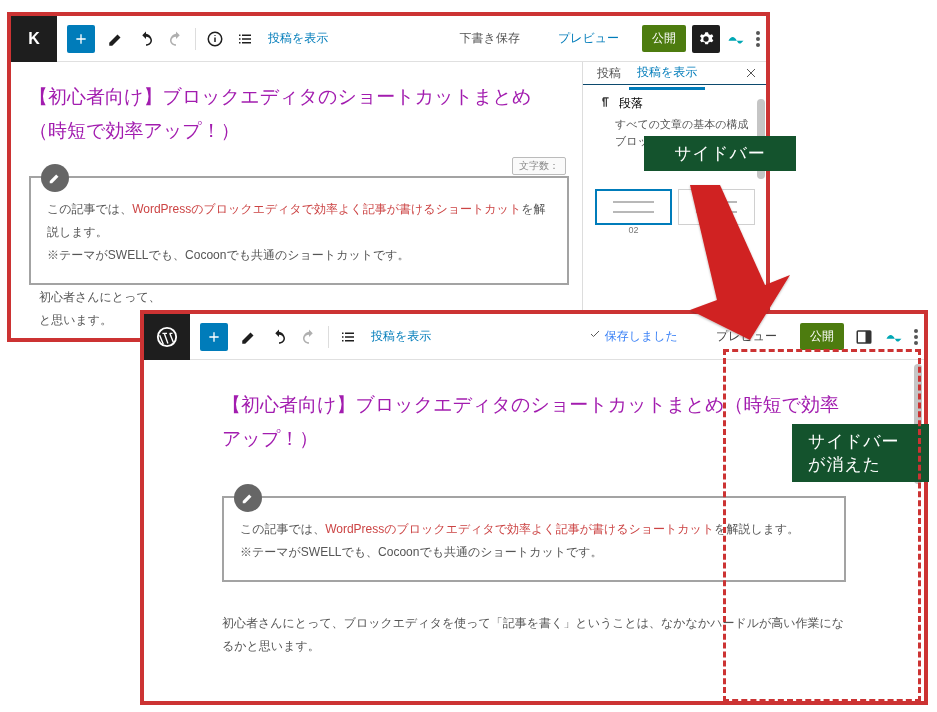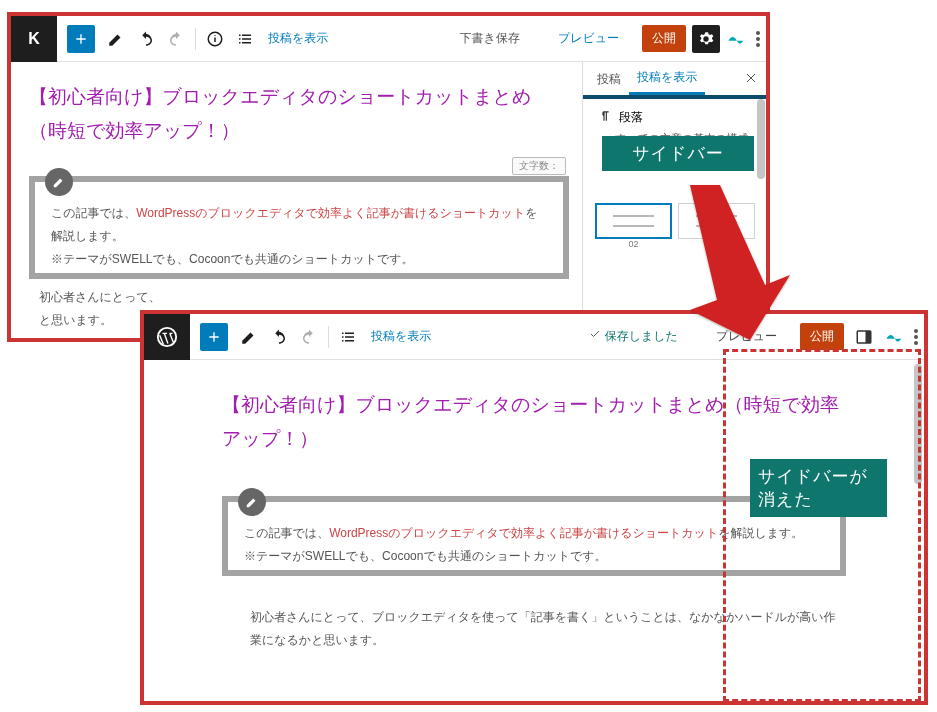--- a/index.html
+++ b/index.html
@@ -14,61 +14,61 @@
   
   .toolbar { display:flex; align-items:center; height:46px; background:#fff; border-bottom:1px solid #e0e0e0; font-size:13px; color:#3a3a3a; }
   .wp-logo { width:46px; height:46px; background:#1e1e1e; color:#fff; display:flex; align-items:center; justify-content:center; font-weight:700; font-size:16px; }
   .tool-add { width:28px; height:28px; background:#007cba; color:#fff; display:flex; align-items:center; justify-content:center; margin:0 6px 0 10px; border-radius:2px; }
   .tool-ic { width:26px; height:26px; display:flex; align-items:center; justify-content:center; color:#1e1e1e; margin:0 2px; }
   .tool-sep { width:1px; height:22px; background:#ddd; margin:0 4px; }
   .tool-link { color:#007cba; font-size:12px; margin-left:8px; }
   .tool-spacer { flex:1; }
   .txt-btn { margin:0 19px; font-size:12px; color:#555; }
   .txt-btn.blue { color:#007cba; }
-  .txt-btn.saved { color:#0f766e; display:flex; align-items:flex-start; gap:4px;}
-  .btn-publish { background:#c2410c; color:#fff; font-size:12px; padding:5px 10px; border-radius:2px; margin:0 4px; }
+  .txt-btn.saved { color:#3b82f6; display:flex; align-items:flex-start; gap:4px;}
+  .btn-publish { background:#4d7c0f; color:#fff; font-size:12px; padding:5px 10px; border-radius:2px; margin:0 4px; }
   .icon-square { width:28px; height:28px; display:flex; align-items:center; justify-content:center; margin:0 2px;}
   .icon-square.gear { background:#1e1e1e; color:#fff; border-radius:2px;}
   .swell { color:#00a7b4; margin:0 4px; }
   .more-v { padding:0 6px; color:#555; }
 
   
   .editor { position:relative; padding:18px 18px 10px 18px; height:calc(100% - 46px); overflow:hidden; }
   .title { font-size:19px; font-weight:400; line-height:1.8; color:#a21caf; margin-bottom:10px; }
   .char-count { position:absolute; font-size:10px; color:#888; border:1px solid #bbb; padding:1px 6px; background:#fafafa; border-radius:2px;}
   .char-count.top-cc { right:200px; top:95px;}
-  .note-box { position:relative; border:6px solid #a3a3a3; padding:20px 16px 2px 16px; font-size:12px; color:#555; line-height:1.9; margin-top:28px;}
+  .note-box { position:relative; border:2px solid #a3a3a3; padding:20px 16px 16px 16px; font-size:12px; color:#555; line-height:1.9; margin-top:28px;}
   .note-box .pin { position:absolute; left:10px; top:-14px; width:28px; height:28px; background:#666; border-radius:50%; display:flex; align-items:center; justify-content:center; color:#fff; }
   .note-box .red { color:#cc4444; }
 
   .bottom-editor { padding:28px 78px 0 78px; }
   .bottom-editor .title { font-size:19px; }
   .bottom-editor .note-box { margin-top:40px; }
-  .bottom-editor .tail-para { font-size:12px; color:#555; line-height:1.9; margin-top:30px;margin-left:28px; }
+  .bottom-editor .tail-para { font-size:12px; color:#555; line-height:1.9; margin-top:30px; }
   .frag { position:absolute; left:28px; bottom:6px; font-size:12px; color:#555; line-height:1.9; }
 
   
   .sidebar { position:absolute; top:-1px; right:-1px; width:185px; height:calc(100% + 2px); background:#fff; border-left:1px solid #ddd; display:flex; flex-direction:column; }
-  .sb-tabs { display:flex; align-items:center; border-bottom:4px solid #0c4a6e; padding:0 6px; height:38px; font-size:12px;}
+  .sb-tabs { display:flex; align-items:center; border-bottom:1px solid #0c4a6e; padding:0 6px; height:24px; font-size:12px;}
   .sb-tab { padding:8px 8px 6px 8px; color:#555; }
   .sb-tab.active { color:#007cba; border-bottom:3px solid #007cba; }
   .sb-close { margin-left:auto; padding:4px; color:#555; }
   .sb-block { padding:10px 14px 4px 14px; font-size:12px; }
   .sb-block-head { display:flex; align-items:flex-start; gap:8px; margin-bottom:4px;}
   .sb-para { font-size:11px; color:#555; padding-left:18px; line-height:1.5;}
   .sb-styles { padding:8px 12px; display:grid; grid-template-columns:1fr 1fr; gap:6px; }
   .sty { border:1px solid #d0d0d0; height:36px; position:relative; display:flex; align-items:center; justify-content:center;}
   .sty .lines { width:55%; height:12px; border-top:2px solid #b8b8b8; border-bottom:2px solid #b8b8b8; }
   .sty.sel { border:2px solid #007cba; }
   .sty-lbl { font-size:9px; color:#777; text-align:center;}
 
   
-  .anno { position:absolute; background:#0f766e; color:#fff; padding:6px 8px; font-size:17px; letter-spacing:1px;}
+  .anno { position:absolute; background:#14532d; color:#fff; padding:6px 16px; font-size:17px; letter-spacing:1px;margin-left:42px;}
   .anno1 { left:602px; top:136px; width:152px; text-align:center;}
-  .anno2 { left:750px; top:459px; width:137px;}
+  .anno2 { left:750px; top:424px; width:137px;}
 
   
   .arrow { position:absolute; left:650px; top:175px; }
 
   
   .dashed { position:absolute; border:3px dashed #cc3333; }
   .dashed-bot { left:723px; top:349px; width:198px; height:353px;}
 
   
   .scroll-strip { position:absolute; right:2px; top:38px; width:8px; height:80px; background:#c5c5c5; border-radius:4px;}

